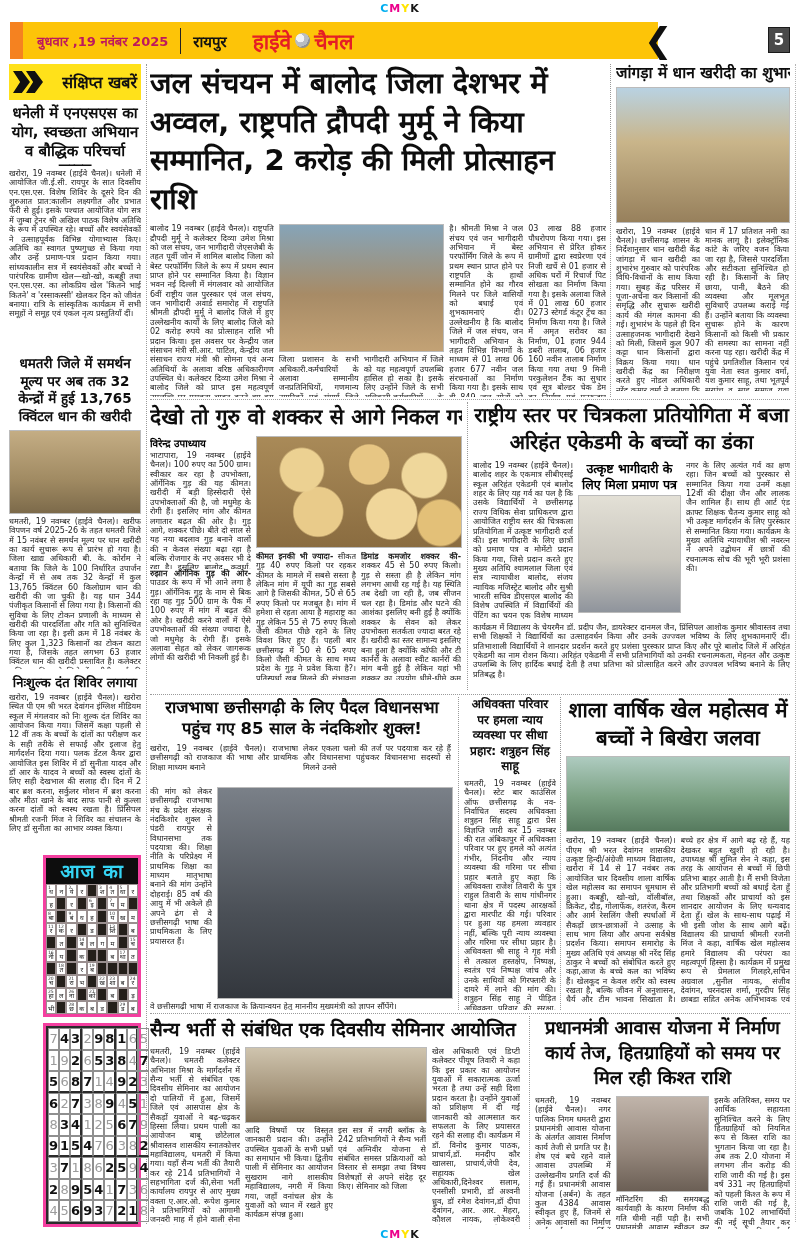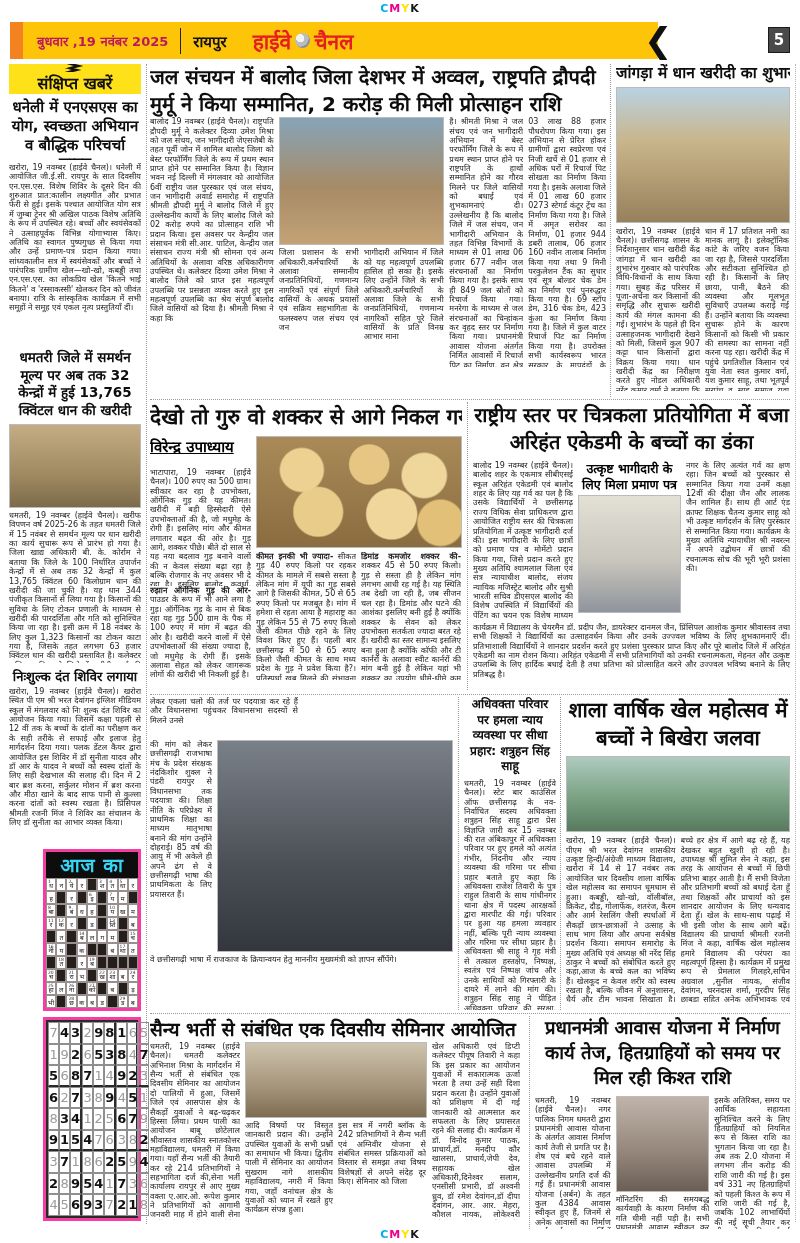--- a/index.html
+++ b/index.html
@@ -48,21 +48,21 @@
   .ph-dark { background:linear-gradient(180deg,#7a8088 0%,#4a4f56 60%,#33373d 100%); }
   .ph-green{ background:linear-gradient(180deg,#aecbc0 0%,#7ba183 55%,#567a5e 100%); }
   .ph-sem  { background:linear-gradient(180deg,#cfc4ae 0%,#a4947a 60%,#7d6c52 100%); }
   .ph-build{ background:linear-gradient(180deg,#c0b4aa 0%,#93857a 60%,#6b5f55 100%); }
 
   .hsep { position:absolute; left:150px; width:640px; border-top:1px dotted #9a9a9a; }
   .vedge { position:absolute; top:64px; height:1158px; border-left:1px dotted #b5b5b5; }
 
   
   .sidebar { position:absolute; left:9px; top:64px; width:138px; height:1160px; border-right:1px dotted #9a9a9a; padding-right:5px; }
-  .brief-hd { height:30px; background:#ffe11a; display:flex; align-items:center; padding:0 4px; margin-bottom:4px;flex-direction:column; }
+  .brief-hd { height:36px; background:#ffe11a; display:flex; align-items:center; padding:0 4px; margin-bottom:4px; }
   .chev { width:17px; height:22px; background:#111; clip-path:polygon(0 0,52% 0,100% 50%,52% 100%,0 100%,42% 50%); }
   .chev + .chev { margin-left:-4px; }
   .brief-title { flex:1; text-align:right; font-size:16px; font-weight:bold; color:#101010; }
   .s-h1 { font-size:15px; line-height:1.25; text-align:center; height:62px; }
   .s-b1 { height:182px; margin-top:3px; }
   .s-h2 { font-size:13.5px; line-height:1.3; text-align:center; height:72px; margin-top:4px; }
   .s-ph { width:100%; height:84px; margin:3px 0; }
   .s-b2 { height:152px; }
   .s-h3 { font-size:13px; text-align:center; height:18px; margin-top:4px; }
   .s-b3 { height:156px; margin-top:2px; }
@@ -78,36 +78,36 @@
   .suc { height:21.5px; border:0.5px solid #8f8f8f; font-size:13px; color:#9b9b9b; display:flex; align-items:center; justify-content:center; }
   .suc.giv { color:#111; font-weight:bold; }
   .suc.br { border-right:2px solid #2b2b2b; }
   .suc.bb { border-bottom:2px solid #2b2b2b; }
 
   
   .art { position:absolute; overflow:hidden; }
   .flexrow { display:flex; gap:5px; }
 
   #jal { left:150px; top:64px; width:456px; height:333px; }
-  #jal .hl { font-size:20px; line-height:1.33; }
+  #jal .hl { font-size:29px; line-height:1.33; margin-bottom:6px; }
   #jal .c1 { width:124px; height:250px; }
   #jal .mid { width:166px; }
   #jal .mid .photo { width:100%; height:128px; margin-bottom:3px; }
   #jal .sub { width:80px; height:116px; }
   #jal .c3 { width:74px; height:250px; }
   #jal .c4 { width:78px; height:250px; }
 
   #jangda { left:610px; top:64px; width:180px; height:333px; border-left:1px dotted #9a9a9a; padding-left:5px; }
   #jangda .hl { font-size:15.5px; line-height:1.2; margin-bottom:4px; white-space:nowrap; }
   #jangda .photo { width:100%; height:136px; margin-bottom:4px; }
   #jangda .jc { width:84px; height:164px; }
 
   #gud { left:150px; top:402px; width:312px; height:288px; }
   #gud .hl { font-size:21px; margin-bottom:6px; white-space:nowrap; }
-  #gud .byline { font-size:15px; font-weight:bold; margin-bottom:12px;text-decoration:underline; }
+  #gud .byline { font-size:10px; font-weight:bold; margin-bottom:1px; }
   #gud .cL { width:101px; height:246px; }
   #gud .rgt { width:206px; }
   #gud .rgt .photo { width:100%; height:112px; margin-bottom:4px; }
   #gud .sub { width:100px; height:128px; }
   .lead { font-weight:bold; }
 
   #chitra { left:467px; top:402px; width:323px; height:288px; border-left:1px dotted #9a9a9a; padding-left:5px; }
   #chitra .hl { font-size:20px; line-height:1.35; text-align:center; margin-bottom:5px; }
   #chitra .cA { width:100px; height:158px; }
   #chitra .cB { width:103px; }
@@ -126,21 +126,21 @@
   #adhi { left:458px; top:697px; width:98px; height:313px; border-left:1px dotted #9a9a9a; padding-left:5px; }
   #adhi .hl { font-size:12px; line-height:1.3; text-align:center; margin-bottom:4px; }
   #adhi .bt { height:252px; }
 
   #khel { left:560px; top:697px; width:230px; height:313px; border-left:1px dotted #9a9a9a; padding-left:5px; }
   #khel .hl { font-size:20.5px; line-height:1.35; text-align:center; margin-bottom:4px; }
   #khel .photo { width:100%; height:76px; margin-bottom:4px; }
   #khel .kc { width:110px; height:166px; }
 
   #sainik { left:150px; top:1016px; width:375px; height:213px; }
-  #sainik .hl { font-size:19px; white-space:nowrap; }
+  #sainik .hl { font-size:19px; margin-bottom:5px; white-space:nowrap; }
   #sainik .c1 { width:90px; height:178px; }
   #sainik .mid { width:182px; }
   #sainik .mid .photo { width:100%; height:76px; margin-bottom:3px; }
   #sainik .sub { width:88px; height:96px; }
   #sainik .c4 { width:88px; height:178px; }
 
   #awas { left:529px; top:1016px; width:261px; height:213px; border-left:1px dotted #9a9a9a; padding-left:5px; }
   #awas .hl { font-size:18.5px; line-height:1.35; text-align:center; margin-bottom:5px; }
   #awas .c1 { width:76px; height:146px; }
   #awas .mid { width:94px; }
@@ -423,21 +423,23 @@
         <div class="photo ph-room"></div>
       </div>
       <div class="bt cC">नगर के लिए अत्यंत गर्व का क्षण रहा। जिन बच्चों को पुरस्कार से सम्मानित किया गया उनमें कक्षा 12वीं की दीक्षा जैन और लालक जैन शामिल हैं। साथ ही आर्ट एंड क्राफ्ट शिक्षक चैतन्य कुमार साहू को भी उत्कृष्ट मार्गदर्शन के लिए पुरस्कार से सम्मानित किया गया। कार्यक्रम के मुख्य अतिथि न्यायाधीश श्री नवरत्न ने अपने उद्बोधन में छात्रों की रचनात्मक सोच की भूरी भूरी प्रशंसा की।</div>
     </div>
     <div class="bt bottom">कार्यक्रम में विद्यालय के चेयरमैन डॉ. प्रदीप जैन, डायरेक्टर दानमल जैन, प्रिंसिपल आशोक कुमार श्रीवास्तव तथा सभी शिक्षकों ने विद्यार्थियों का उत्साहवर्धन किया और उनके उज्ज्वल भविष्य के लिए शुभकामनाएँ दीं। प्रतिभाशाली विद्यार्थियों ने शानदार प्रदर्शन करते हुए प्रशंसा पुरस्कार प्राप्त किए और पूरे बालोद जिले में अरिहंत एकेडमी का नाम रोशन किया। अरिहंत एकेडमी ने सभी प्रतिभागियों को उनकी रचनात्मकता, मेहनत और उत्कृष्ट उपलब्धि के लिए हार्दिक बधाई देती है तथा प्रतिभा को प्रोत्साहित करने और उज्ज्वल भविष्य बनाने के लिए प्रतिबद्ध है।</div>
   </div>
 
   <div class="hsep" style="top:694px"></div>
 
   <div class="art" id="rajb">
+    <div class="hl">राजभाषा छत्तीसगढ़ी के लिए पैदल विधानसभा पहुंच गए 85 साल के नंदकिशोर शुक्ल!</div>
     <div class="flexrow" style="margin-bottom:3px">
+      <div class="bt intro">खरोरा, 19 नवम्बर (हाईवे चैनल)। राजभाषा छत्तीसगढ़ी को राजकाज की भाषा और प्राथमिक शिक्षा माध्यम बनाने</div>
       <div class="bt intro">लेकर एकला चलो की तर्ज पर पदयात्रा कर रहे हैं और विधानसभा पहुंचकर विधानसभा सदस्यों से मिलने उनसे</div>
     </div>
     <div class="flexrow">
       <div class="bt cL">की मांग को लेकर छत्तीसगढ़ी राजभाषा मंच के प्रदेश संरक्षक नंदकिशोर शुक्ल ने पंडरी रायपुर से विधानसभा तक पदयात्रा की। शिक्षा नीति के परिप्रेक्ष्य में प्राथमिक शिक्षा का माध्यम मातृभाषा बनाने की मांग उन्होंने दोहराई। 85 वर्ष की आयु में भी अकेले ही अपने ढंग से वे छत्तीसगढ़ी भाषा की प्राथमिकता के लिए प्रयासरत हैं।</div>
       <div class="photo ph-dark"></div>
     </div>
     <div class="bt bottom">वे छत्तीसगढ़ी भाषा में राजकाज के क्रियान्वयन हेतु माननीय मुख्यमंत्री को ज्ञापन सौंपेंगे।</div>
   </div>
 
   <div class="art" id="adhi">

